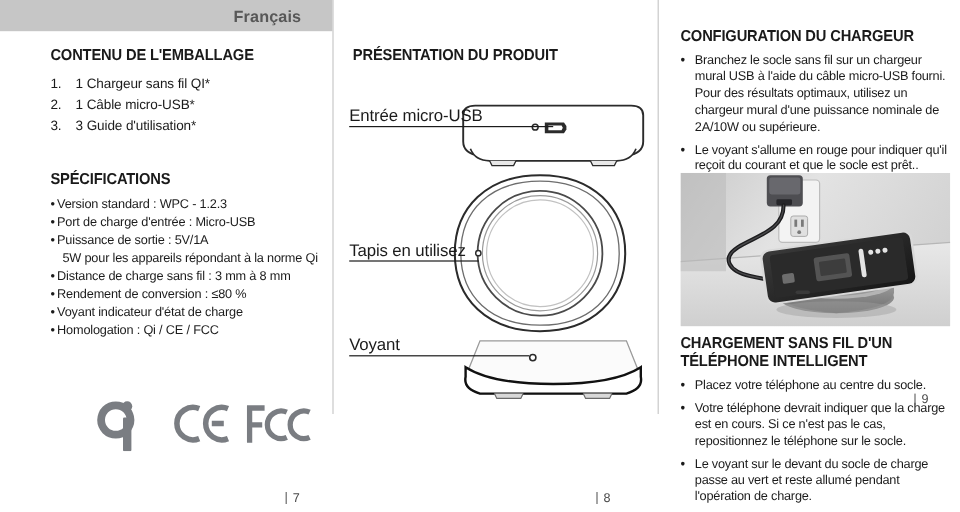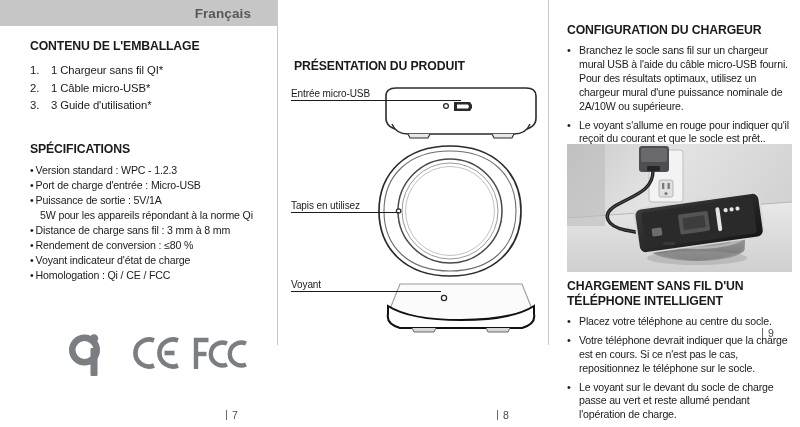--- a/index.html
+++ b/index.html
@@ -38,21 +38,21 @@
   }
   .header-bar .lang {
     font-size: 13.5px;
     font-weight: bold;
     color: #585858;
     letter-spacing: .1px;
   }
 
   
   .col { position: absolute; top: 0; height: 427px; }
-  .col-left   { left: 4px;    width: 277px; }
+  .col-left   { left: 16px;    width: 277px; }
   .col-mid    { left: 278px; width: 270px; }
   .col-right  { left: 549px; width: 251px; }
 
   
   h2.sec-title {
     font-size: 13.2px;
     font-weight: bold;
     color: #1a1a1a;
     letter-spacing: -0.15px;
     line-height: 1.15;
@@ -91,25 +91,25 @@
   .certs {
     position: absolute;
     left: 58px; top: 330px;
     display: flex;
     align-items: center;
     gap: 9px;
   }
   .cert-svg { display: block; }
 
   
-  .mid-inner { padding: 58px 0 0 16px; }
+  .mid-inner { padding: 38px 0 0 16px; }
 
   .callout { position: absolute; }
   .callout .ctext {
-    font-size: 10px;
+    font-size: 14px;
     color: #1b1b1b;
     letter-spacing: -0.1px;
     white-space: nowrap;
     padding-bottom: 1px;
   }
   .callout .cline-h {
     border-top: 1px solid #1b1b1b;
     height: 0;
   }
 

